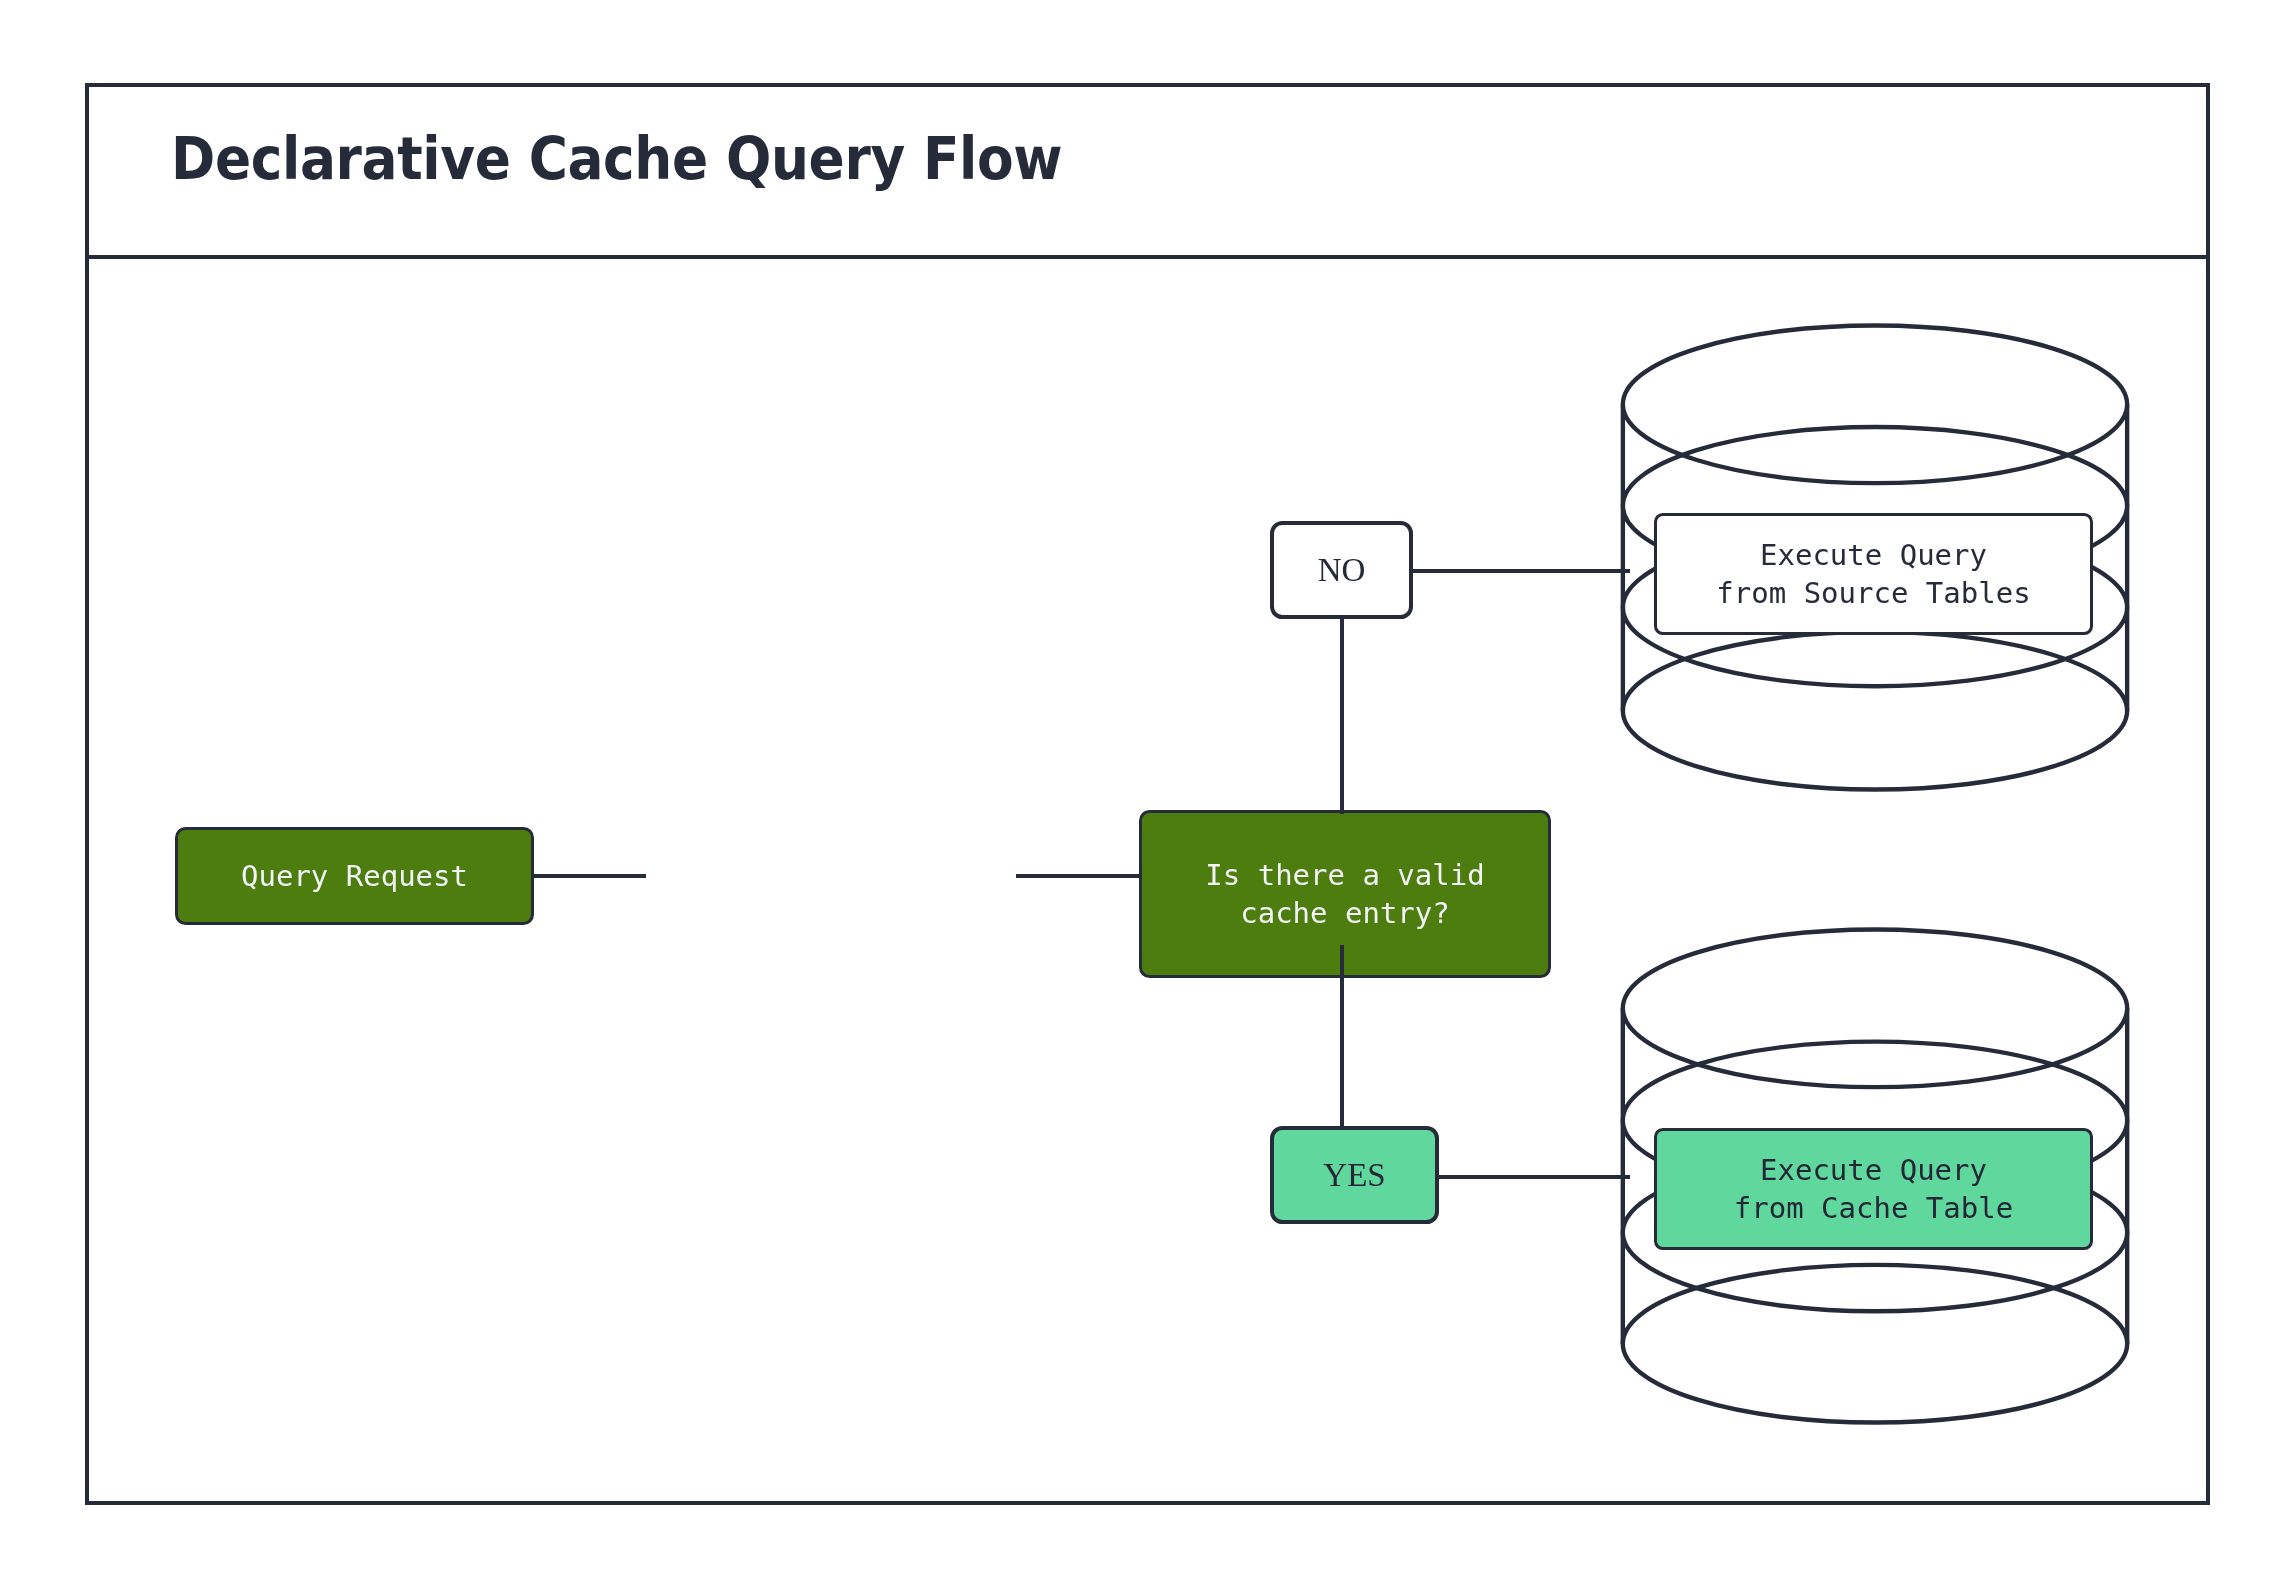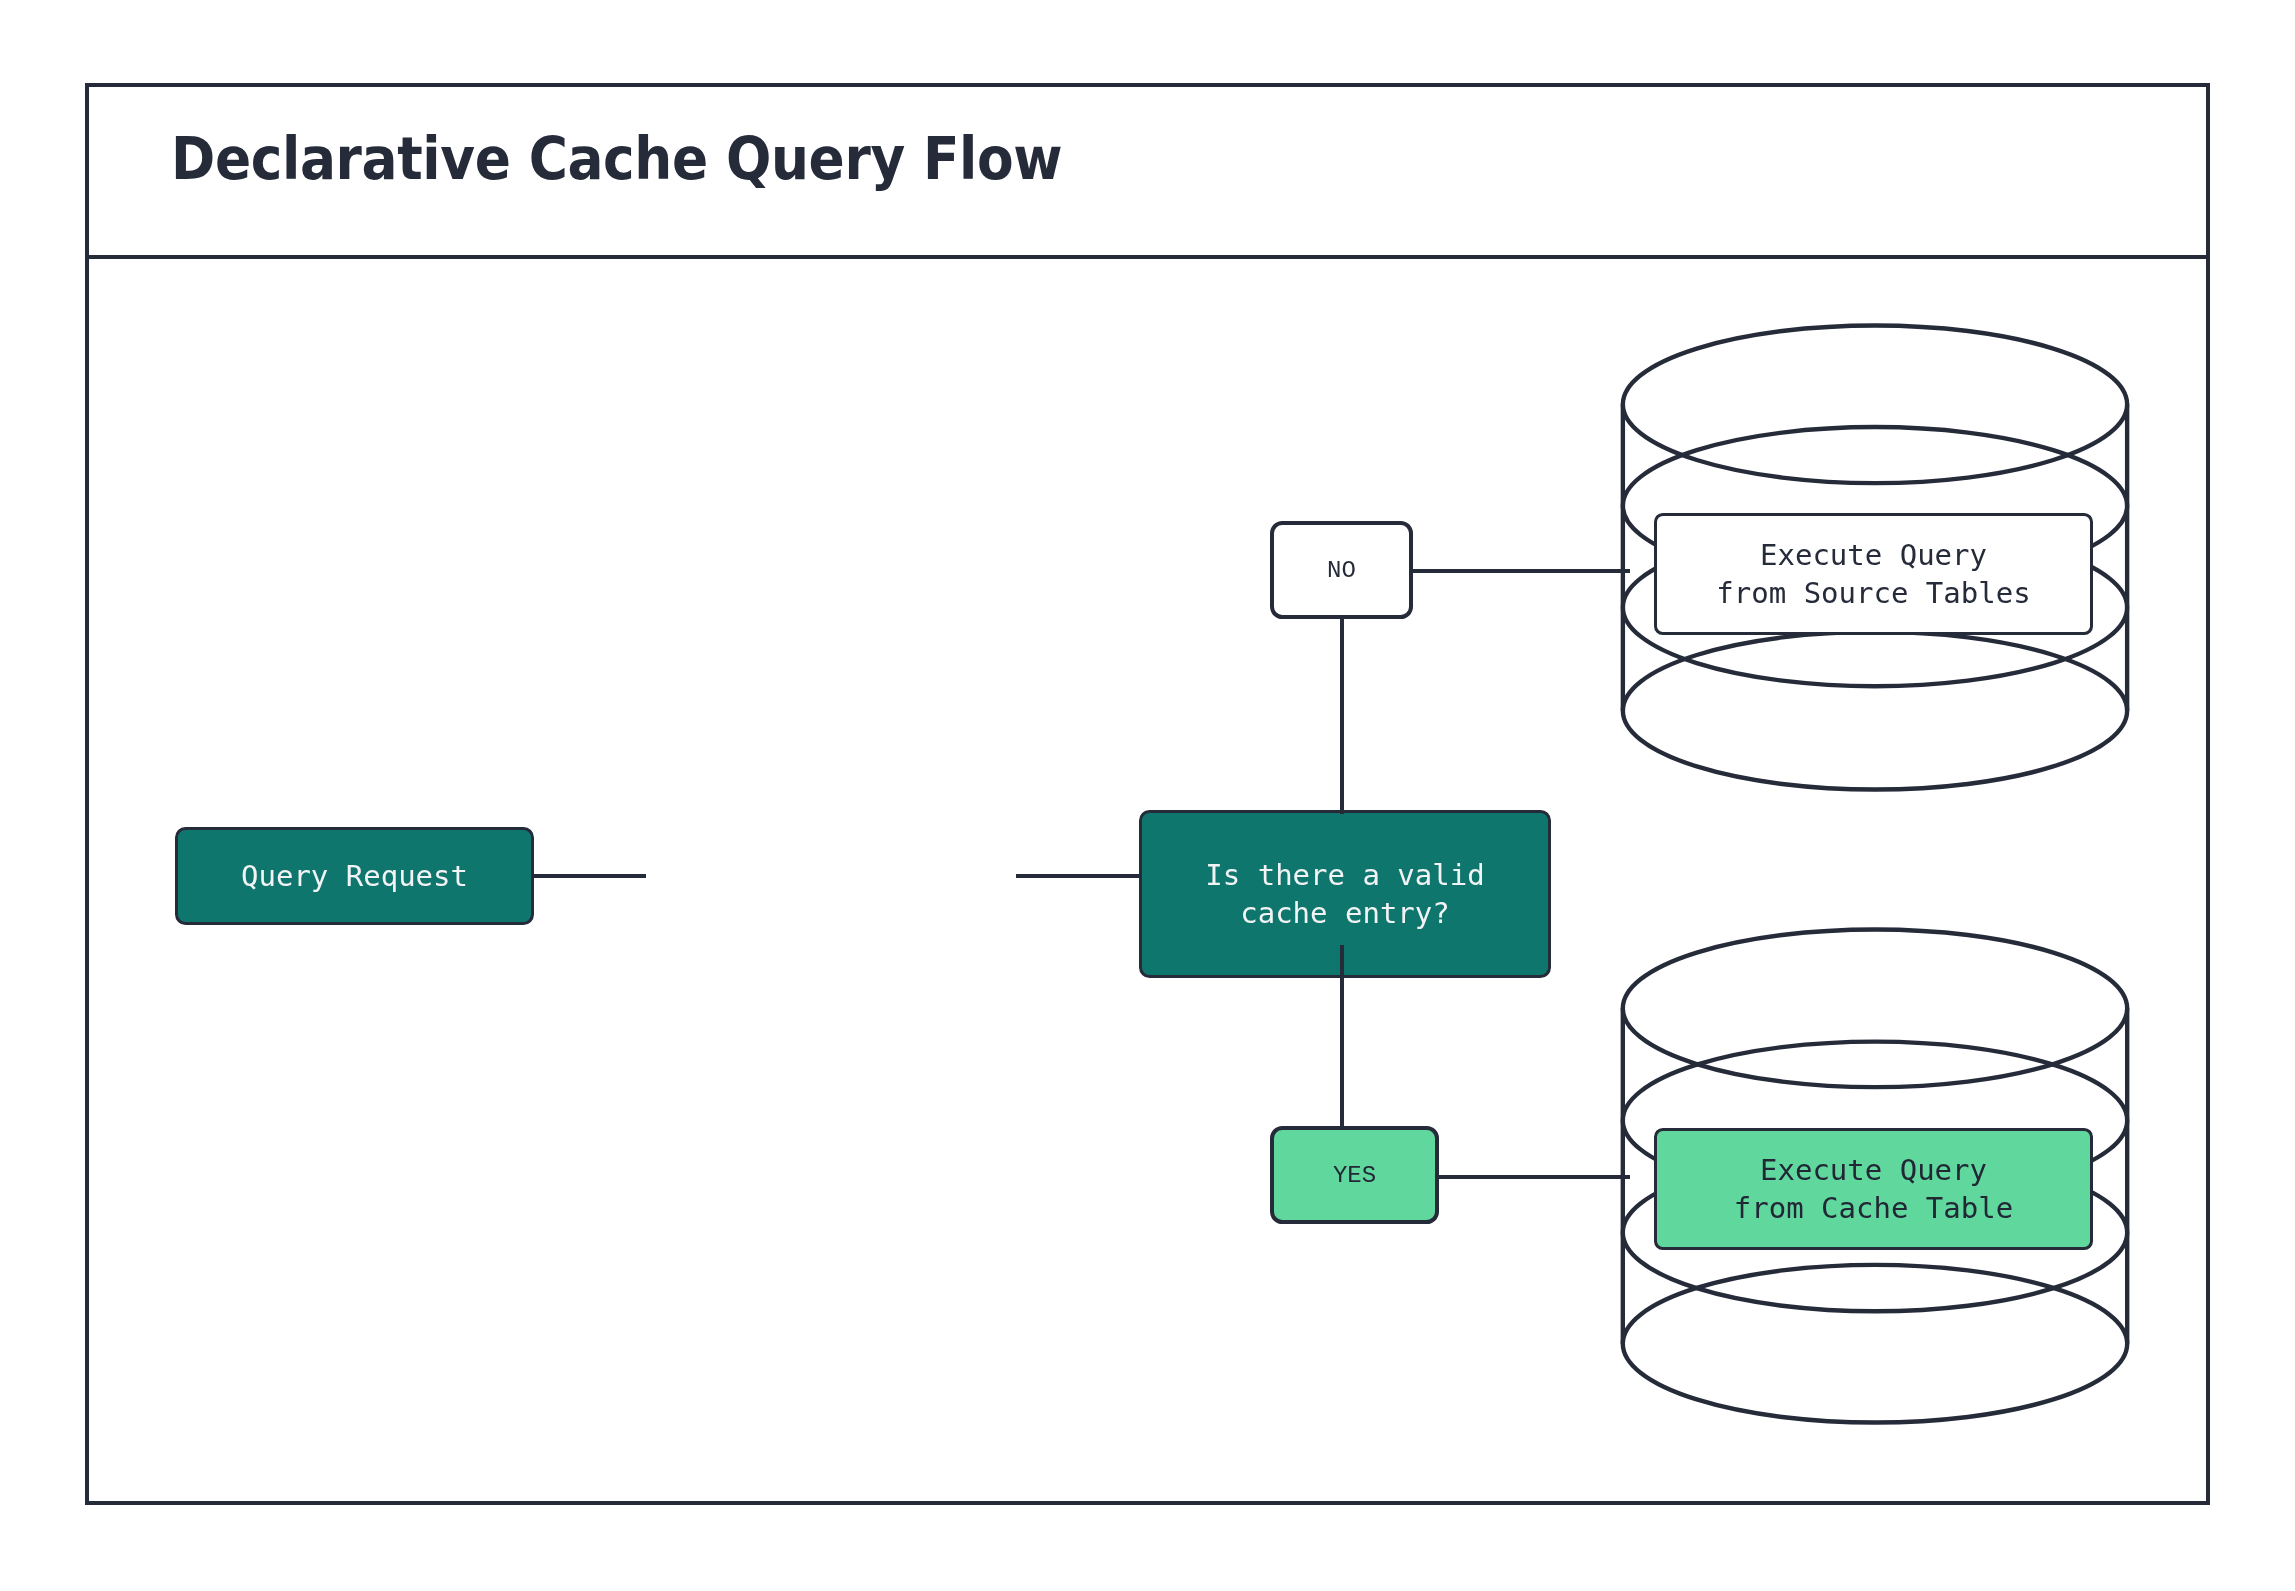--- a/index.html
+++ b/index.html
@@ -62,43 +62,43 @@
     align-items: center;
     justify-content: center;
     text-align: center;
     font-family: "DejaVu Sans Mono", monospace;
     font-size: 29px;
     line-height: 1.32;
     border-radius: 10.5px;
     white-space: pre-line;
   }
   .node.dark {
-    background: #0f766e;
+    background: #4d7c0f;
     color: #f2f3f5;
     border: 3.5px solid #262b3a;
   }
   .node.green {
     background: #60d89d;
     color: #222736;
     border: 3.5px solid #262b3a;
   }
 
   #node-query-request { left: 175px;  top: 827px;  width: 359px; height: 98px; }
   #node-check-cache   { left: 644px;  top: 813px;  width: 375px; height: 127px; }
   #node-decision      { left: 1139px; top: 810px;  width: 412px; height: 168px; }
 
   
   .edge-label {
     position: absolute;
     box-sizing: border-box;
     display: flex;
     align-items: center;
     justify-content: center;
-    font-family: Liberation Mono, monospace;
-    font-size: 24px;
+    font-family: Liberation Serif, serif;
+    font-size: 33px;
     border-radius: 12.3px;
     border: 4.4px solid #262b3a;
     z-index: 6;
   }
   .edge-label.white { background: #ffffff; color: #262b3a; }
   .edge-label.green { background: #60d89d; color: #222736; }
   #label-no  { left: 1270px; top: 521px;  width: 143px; height: 98px; }
   #label-yes { left: 1270px; top: 1126px; width: 169px; height: 98px; }
 
   

